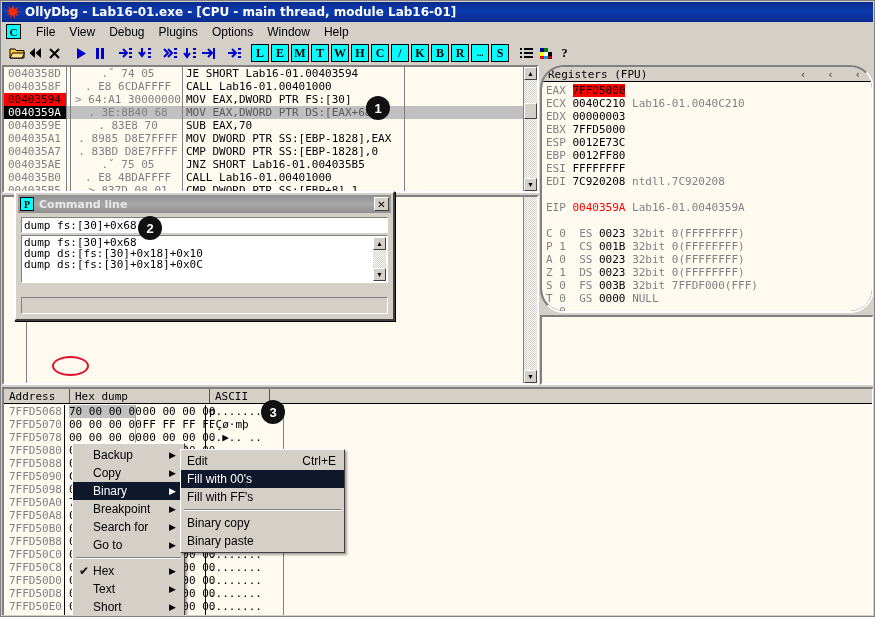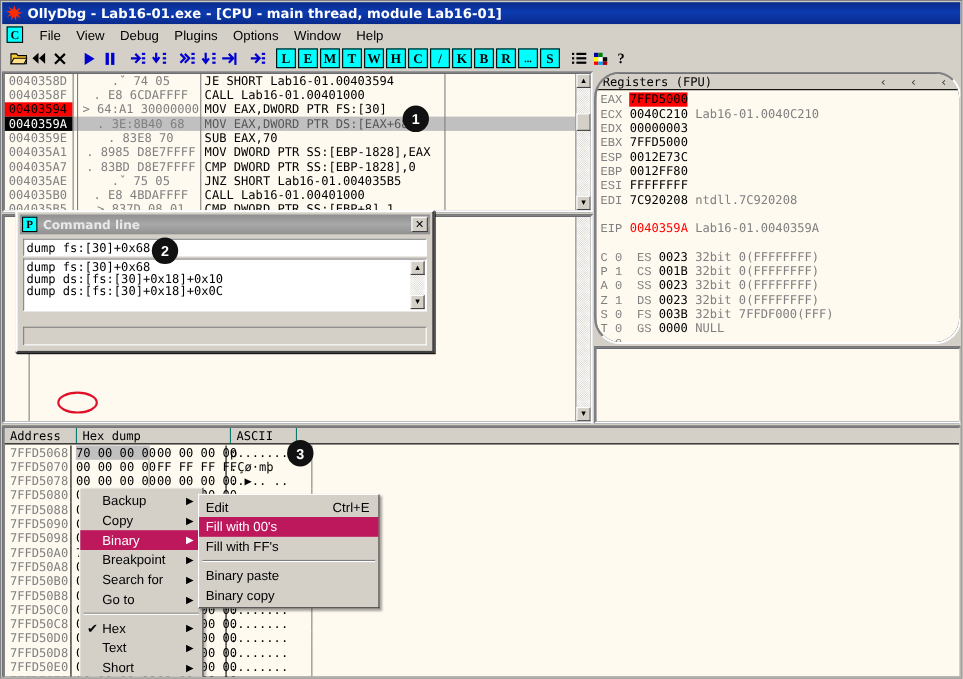--- a/index.html
+++ b/index.html
@@ -123,21 +123,21 @@
     height: 15px; background: #d4d0c8;
     border-bottom: 1px solid #000;
     display: flex; align-items: center; justify-content: space-between;
     padding: 0 6px 0 6px;
   }
   .reg-hdr-title { font-family: "DejaVu Sans Mono", monospace; font-size: 11px; color:#000; }
   .reg-hdr-arrows { display: flex; gap: 23px; margin-right: 6px; }
   .reg-arrow { font-size: 11px; color: #404040; font-family:"DejaVu Sans",sans-serif; }
   .reg-body { padding: 2px 0 0 4px; }
   .reg-line { height: 13px; color: #808080; }
-  .reg-name { color: #808080; font-family: Liberation Mono, monospace; }
+  .reg-name { color: #808080; }
   .reg-val { color: #000; }
   .reg-val.hl { background: #ff0000; color: #000; }
   .reg-val.red { color: #ff0000; }
   .reg-cmt { color: #808080; }
 
   
   #lowright { left: 538px; top: 250px; width: 334px; height: 70px; }
 
   
   #midpane { left: 0px; top: 130px; width: 537px; height: 190px; }
@@ -255,21 +255,21 @@
     font-family: "Liberation Sans", sans-serif; font-size: 12px; color: #000;
   }
   .ctx-item {
     height: 18px; display: flex; align-items: center;
     padding: 0 8px 0 6px; white-space: nowrap; position: relative;
   }
   .ctx-item .chk { width: 14px; flex:none; font-size: 12px; line-height: 14px; }
   .ctx-item .lbl { flex: 1; }
   .ctx-item .acc { margin-left: 36px; color: #000; }
   .ctx-item .arw { margin-left: 14px; font-size: 9px; }
-  .ctx-item.hl { background: #be185d; color: #ffffff; }
+  .ctx-item.hl { background: #0f172a; color: #ffffff; }
   .ctx-item.hl .acc, .ctx-item.hl .arw { color: #ffffff; }
   .ctx-sep { height: 1px; margin: 3px 3px; border-top: 1px solid #808080; border-bottom: 1px solid #ffffff; }
 
   #menu-main { left: 70px; top: 378px; width: 113px; }
   #menu-binary { left: 178px; top: 384px; width: 165px; }
 
   
   .badge {
     position: absolute; width: 22px; height: 22px; border-radius: 50%;
     background: #111111; color: #ffffff;
@@ -559,24 +559,24 @@
           <span class="acc">Ctrl+E</span>
         </div>
         <div class="ctx-item hl">
           <span class="lbl">Fill with 00's</span>
         </div>
         <div class="ctx-item">
           <span class="lbl">Fill with FF's</span>
         </div>
         <div class="ctx-sep"></div>
         <div class="ctx-item">
+          <span class="lbl">Binary copy</span>
+        </div>
+        <div class="ctx-item">
           <span class="lbl">Binary paste</span>
-        </div>
-        <div class="ctx-item">
-          <span class="lbl">Binary copy</span>
         </div>
       </div>
 
   </div>
 
   <div class="badge" style="left:366px; top:96px;">1</div>
   <div class="badge" style="left:138px; top:216px;">2</div>
   <div class="badge" style="left:261px; top:400px;">3</div>
   <div class="ellipse" style="left:51px; top:355px; width:37px; height:20px;"></div>
 

